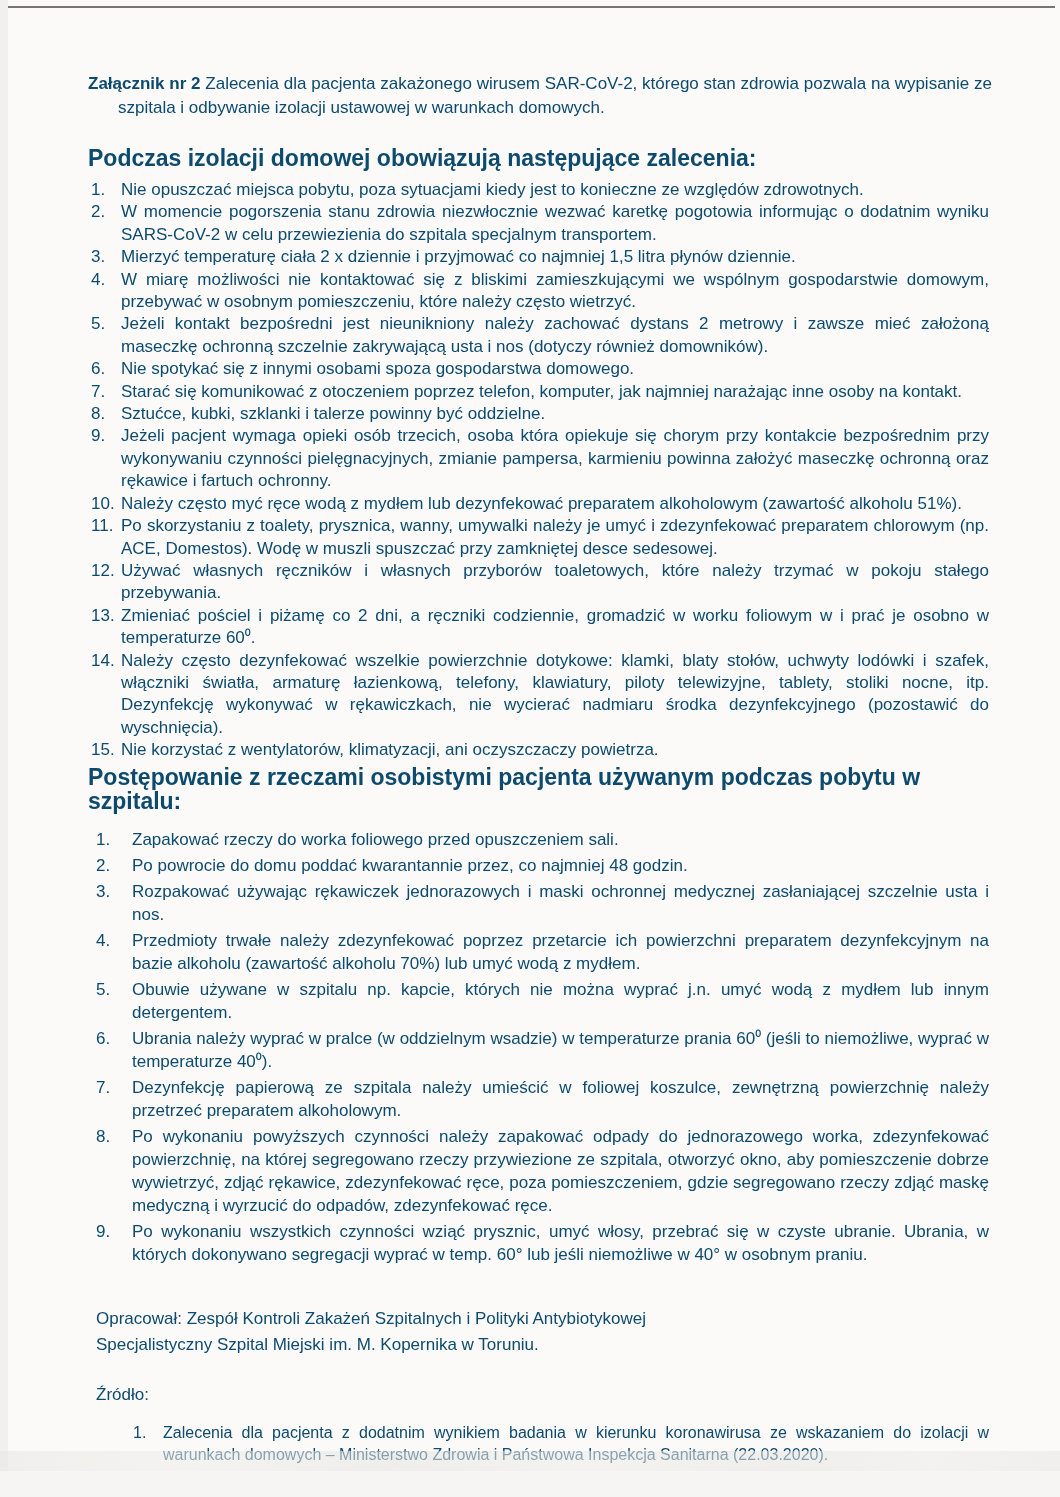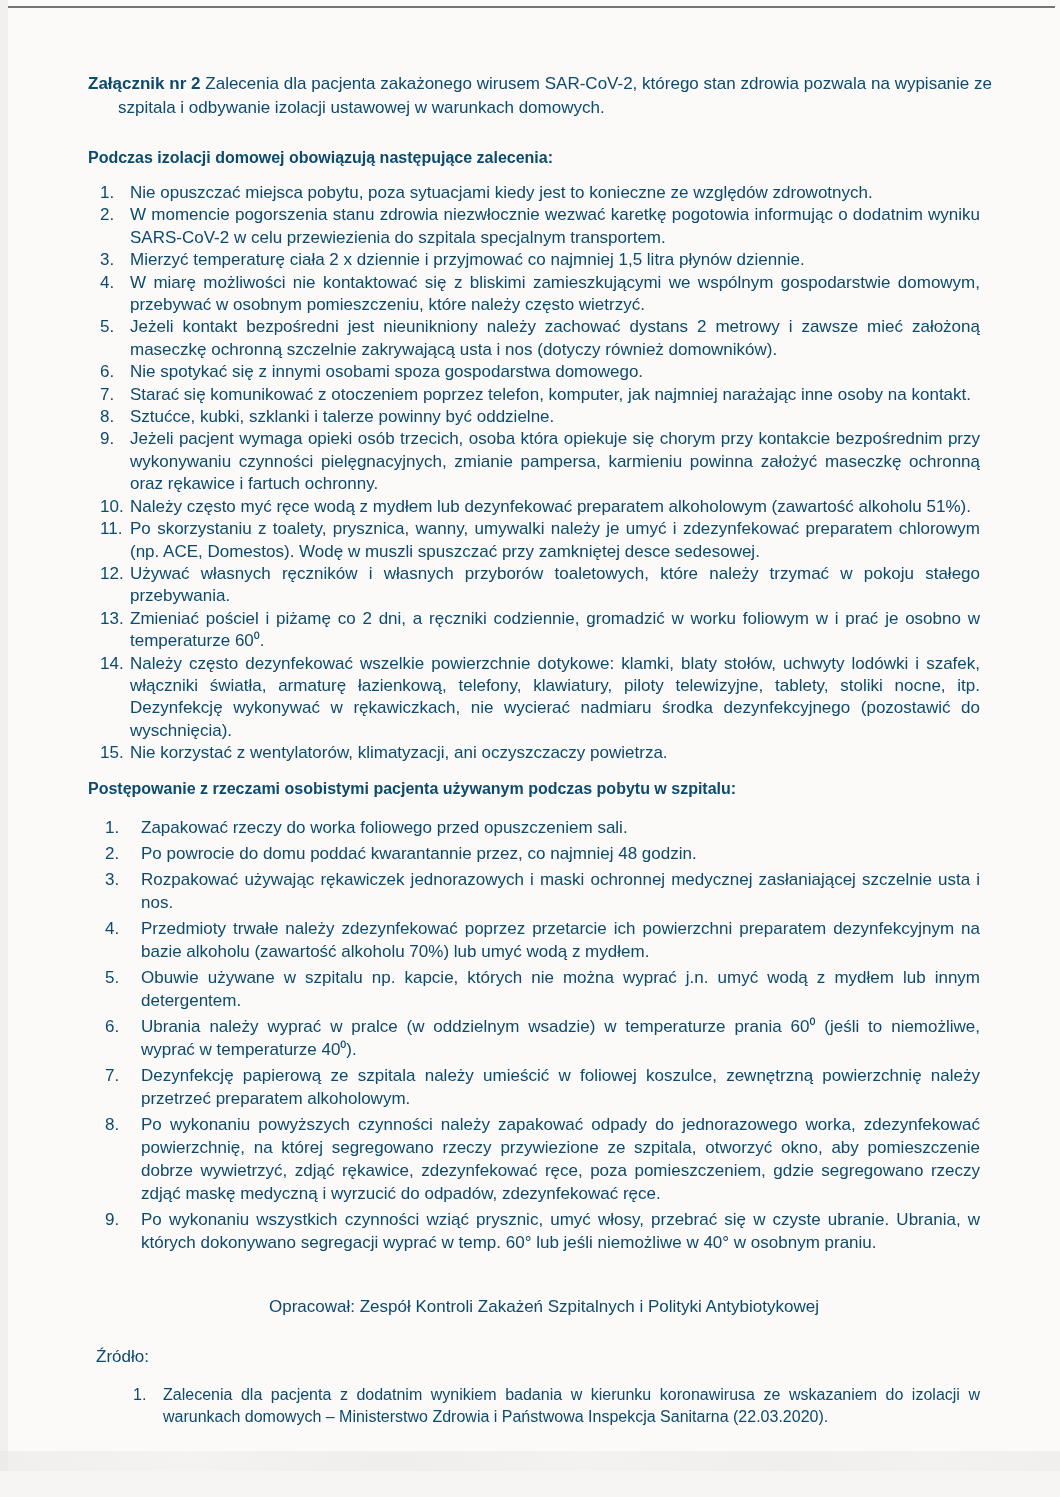--- a/index.html
+++ b/index.html
@@ -54,29 +54,29 @@
   }
   .doc-header {
     margin: 0 0 26px 0;
     padding-left: 30px;
     text-indent: -30px;
     line-height: 24px;
     text-align: justify;
   }
   .doc-header b { font-weight: bold; }
   .sec-heading {
-    font-size: 16px;
+    font-size: 23px;
     font-weight: bold;
     margin: 0 0 9px 0;
     line-height: 24px;
   }
   .sec-heading.sec2 { margin-bottom: 15px; }
   ol.rec-list {
     list-style: none;
-    margin: 12px;
+    margin: 3px;
     padding: 0;
     counter-reset: n;
   }
   ol.rec-list > li {
     counter-increment: n;
     position: relative;
     padding-left: 30px;
     text-align: justify;
   }
   ol.rec-list > li::before {
@@ -88,21 +88,21 @@
   ol.list1 > li { line-height: 22.4px; }
   ol.list2 > li {
     line-height: 23px;
     margin-bottom: 3px;
     padding-left: 36px;
     margin-left: 5px;
   }
   .footer-line {
     margin: 0;
     line-height: 26px;
-    text-align: center;
+    text-align: left;
   }
   .footer-block { margin-top: 40px; margin-left: 8px; }
   .source-label {
     margin: 26px 0 16px 8px;
     line-height: 22px;
   }
   ol.source-list {
     margin-left: 45px;
     font-size: 16px;
   }
@@ -175,20 +175,21 @@
 
         <li class="rec-item">Dezynfekcję papierową ze szpitala należy umieścić w foliowej koszulce, zewnętrzną powierzchnię należy przetrzeć preparatem alkoholowym.</li>
 
         <li class="rec-item">Po wykonaniu powyższych czynności należy zapakować odpady do jednorazowego worka, zdezynfekować powierzchnię, na której segregowano rzeczy przywiezione ze szpitala, otworzyć okno, aby pomieszczenie dobrze wywietrzyć, zdjąć rękawice, zdezynfekować ręce, poza pomieszczeniem, gdzie segregowano rzeczy zdjąć maskę medyczną i wyrzucić do odpadów, zdezynfekować ręce.</li>
 
         <li class="rec-item">Po wykonaniu wszystkich czynności wziąć prysznic, umyć włosy, przebrać się w czyste ubranie. Ubrania, w których dokonywano segregacji wyprać w temp. 60° lub jeśli niemożliwe w 40° w osobnym praniu.</li>
       </ol>
 
     <div class="footer-block">
       <p class="footer-line">Opracował: Zespół Kontroli Zakażeń Szpitalnych i Polityki Antybiotykowej</p>
+      <p class="footer-line">Specjalistyczny Szpital Miejski im. M. Kopernika w Toruniu.</p>
     </div>
 
     <p class="source-label">Źródło:</p>
 
     <ol class="rec-list source-list">
 
         <li class="rec-item">Zalecenia dla pacjenta z dodatnim wynikiem badania w kierunku koronawirusa ze wskazaniem do izolacji w warunkach domowych – Ministerstwo Zdrowia i Państwowa Inspekcja Sanitarna (22.03.2020).</li>
       </ol>
 
   </div>

